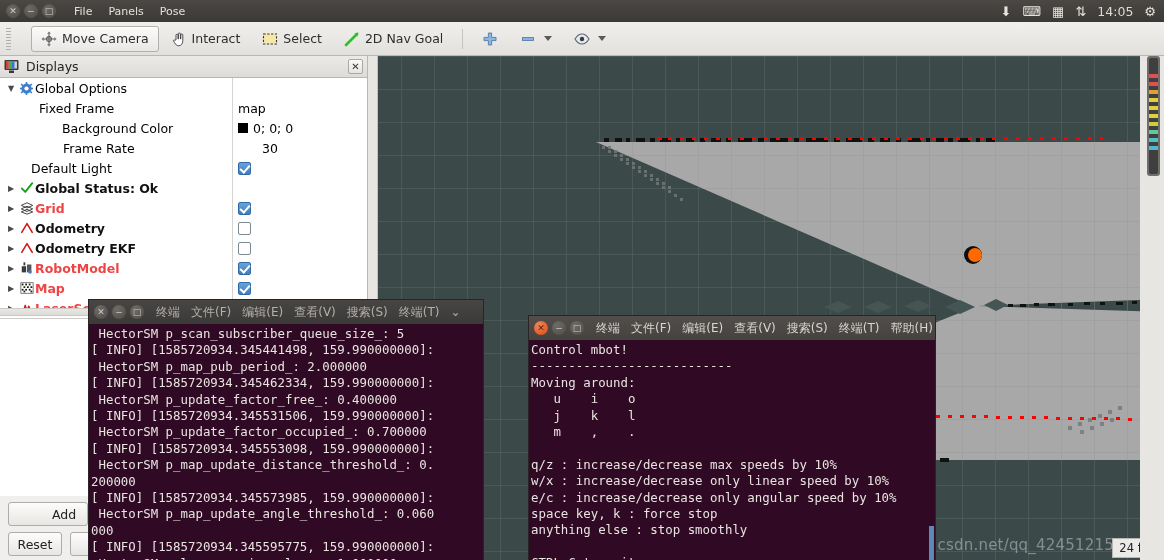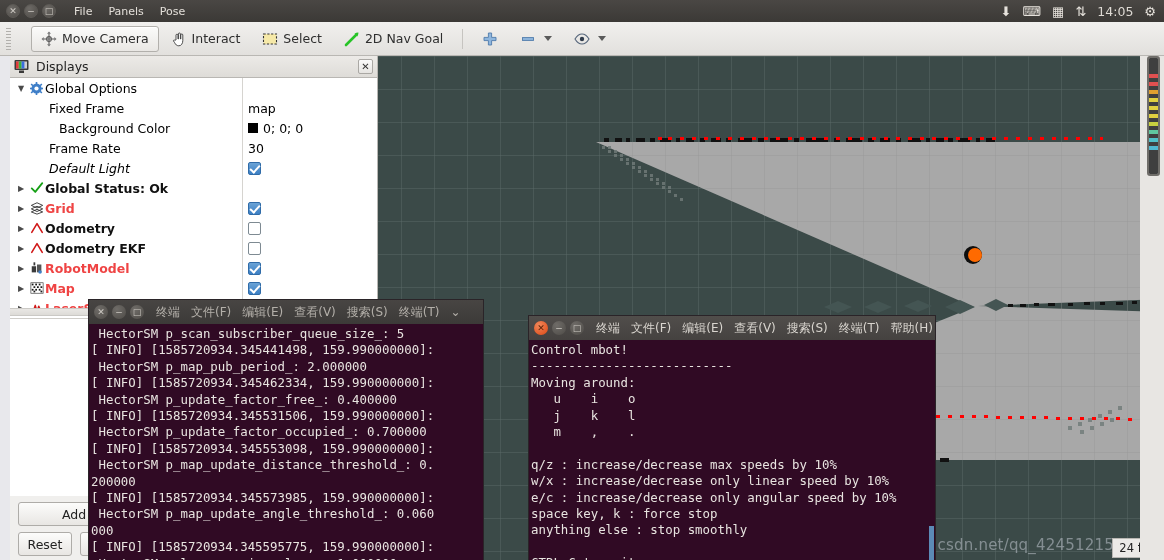--- a/index.html
+++ b/index.html
@@ -54,21 +54,21 @@
     background: linear-gradient(#fbfbfa, #e9e7e4);
     border: 1px solid #b2b0ac; box-shadow: 0 1px 0 #fff inset; margin-left: 16px;
   }
   .tsep { width: 1px; height: 20px; background: #c6c4c0; margin: 0 8px; }
   .icn { width: 16px; height: 16px; display: inline-block; position: relative; flex: none; }
   .caret { width: 0; height: 0; border-left: 4px solid transparent; border-right: 4px solid transparent;
            border-top: 5px solid #5a5a5a; margin-left: 3px; }
 
   
   .displays {
-    position: absolute; left: 10px; top: 56px; width: 368px; height: 504px;
+    position: absolute; left: 0; top: 56px; width: 368px; height: 504px;
     background: #fff; border-right: 1px solid #b9b7b3;
   }
   .dhead {
     height: 22px; background: linear-gradient(#eceae7, #dedcd8);
     border-bottom: 1px solid #b9b7b3;
     display: flex; align-items: center; padding: 0 4px; gap: 6px;
   }
   .dhead .t { font-size: 12.5px; color: #222; }
   .dclose {
     margin-left: auto; width: 15px; height: 15px; border: 1px solid #aaa8a4;
@@ -549,36 +549,36 @@
         <span class="lbl">Global Options</span>
       </div>
 
       <div class="trow" style="padding-left:39px;">
         <span class="lbl">Fixed Frame</span>
         <span class="valcol">
           <span>map</span>
         </span>
       </div>
 
-      <div class="trow" style="padding-left:49px;">
+      <div class="trow" style="padding-left:62px;">
         <span class="lbl">Background Color</span>
         <span class="valcol">
           <span class="swatch"></span>
           <span>0; 0; 0</span>
         </span>
       </div>
 
-      <div class="trow" style="padding-left:39px;">
+      <div class="trow" style="padding-left:39px;margin-left:24px;">
         <span class="lbl">Frame Rate</span>
         <span class="valcol">
           <span>30</span>
         </span>
       </div>
 
-      <div class="trow" style="padding-left:39px;font-style:italic;">
+      <div class="trow" style="padding-left:31px;">
         <span class="lbl">Default Light</span>
         <span class="valcol">
           <span class="cbox on"></span>
         </span>
       </div>
 
       <div class="trow" style="padding-left:4px;">
         <span class="arrow">▶</span>
         <span class="tic">
           <svg width="14" height="14" viewBox="0 0 16 16">

